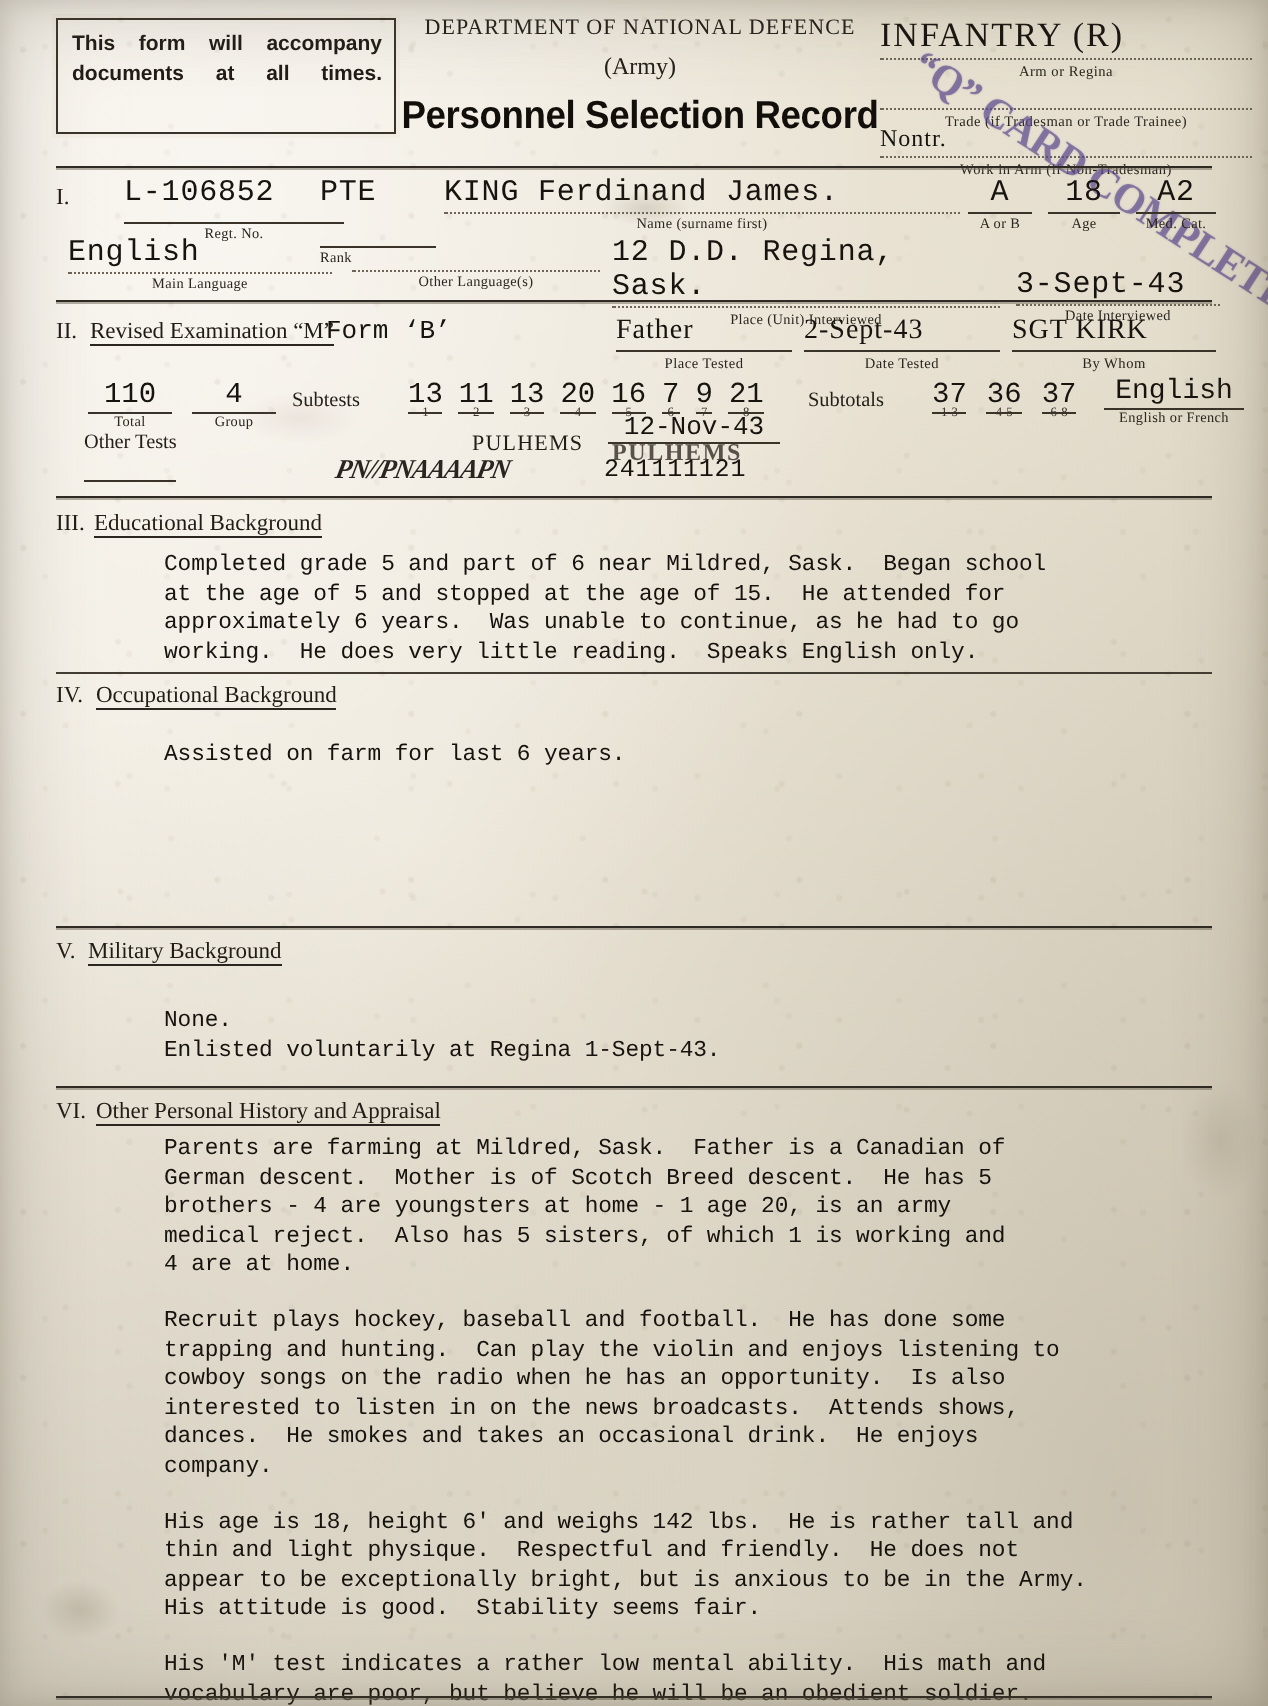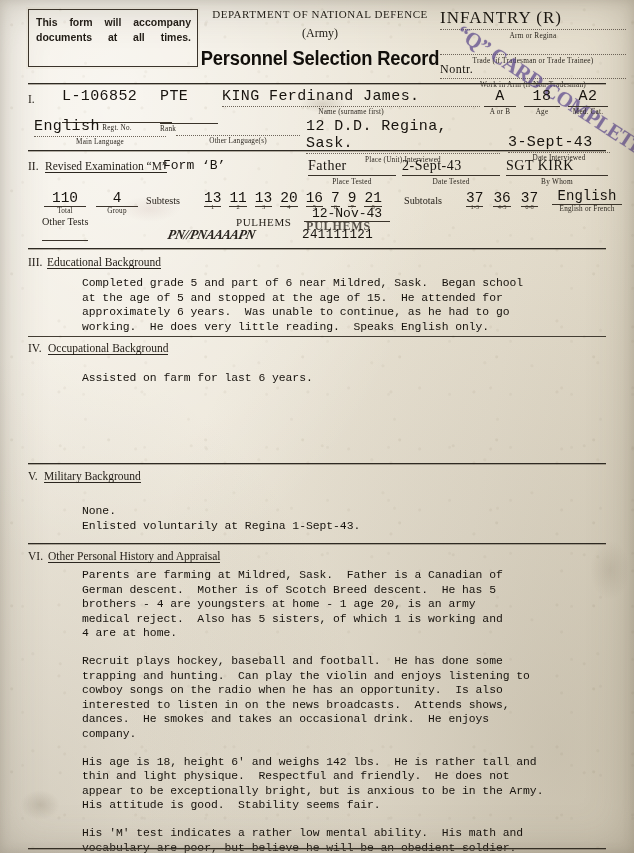--- a/index.html
+++ b/index.html
@@ -225,21 +225,21 @@
 
   <div class="pr" id="stamp">
     <div class="txt">“Q” CARD COMPLETE</div>
   </div>
 
   <div class="rule" style="top:83px"></div>
 
   <div class="pr secnum" style="left:28px;top:93px">I.</div>
 
   <div class="pr" style="left:62px;top:88px;width:110px">
-    <div class="i-val ul" style="padding-bottom:17px">L-106852</div>
+    <div class="i-val ul" style="padding-bottom:6px">L-106852</div>
     <div class="cap" style="text-align:center;margin-top:1px">Regt. No.</div>
   </div>
 
   <div class="pr" style="left:160px;top:88px;width:58px">
     <div class="i-val ul" style="padding-bottom:18px">PTE</div>
     <div class="cap" style="margin-top:1px">Rank</div>
   </div>
 
   <div class="pr" style="left:222px;top:88px;width:258px">
     <div class="i-val dotul" style="padding-bottom:1px">KING Ferdinand  James.</div>

